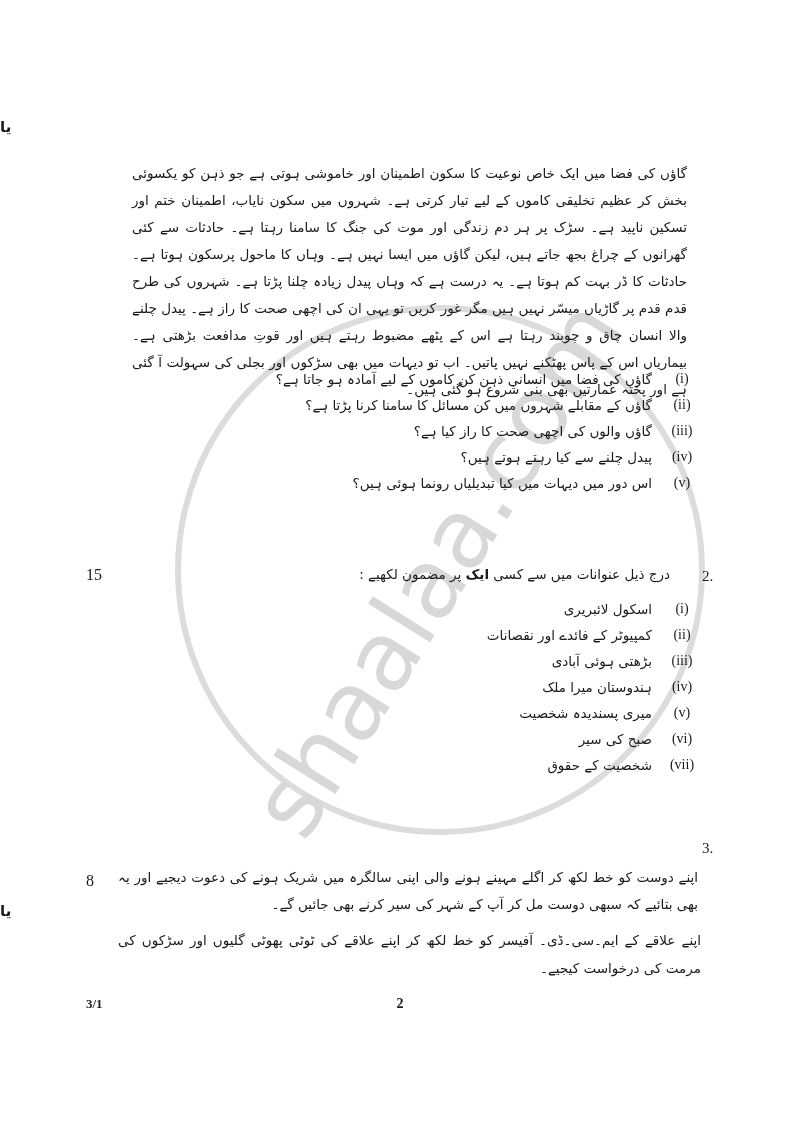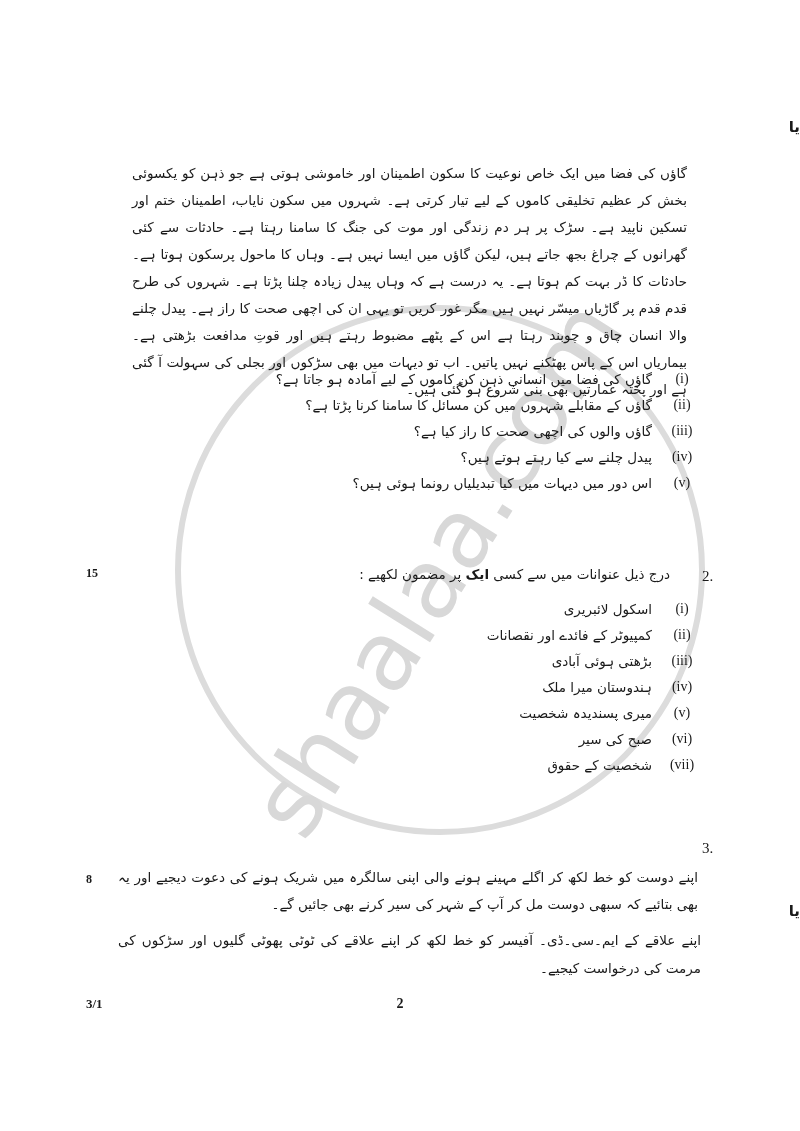--- a/index.html
+++ b/index.html
@@ -1,27 +1,27 @@
 <!DOCTYPE html>
 <html><head>
 <meta charset="utf-8">
 <style>
   html, body { margin: 0; padding: 0; background: #ffffff; }
   body { width: 800px; height: 1131px; position: relative; overflow: hidden; font-family: "DejaVu Serif", serif; color: #1a1a1a; }
   .page { position: absolute; inset: 0; }
   .urdu { direction: rtl; text-align: justify; font-family: "DejaVu Sans", sans-serif; font-size: 13.5px; }
-  .or-mark { position: absolute; left: 0; width: 800px; text-align: right; font-family: "DejaVu Sans", sans-serif; font-size: 15px; font-weight: bold; }
+  .or-mark { position: absolute; left: 0; width: 800px; text-align: left; font-family: "DejaVu Sans", sans-serif; font-size: 15px; font-weight: bold; }
   .passage { position: absolute; left: 118px; width: 583px; top: 146px; line-height: 27px; text-align-last: right; }
   .passage p { margin: 14px; }
   .q-list { position: absolute; right: 98px; direction: rtl; }
   .q-row { display: flex; direction: rtl; align-items: center; height: 26px; }
   .q-num { font-family: "Liberation Serif", serif; font-size: 14px; width: 40px; text-align: center; direction: ltr; }
   .q-text { font-family: "DejaVu Sans", sans-serif; font-size: 13.5px; padding-right: 10px; white-space: nowrap; }
   .qno { position: absolute; font-family: "Liberation Serif", serif; font-size: 15px; }
-  .marks { position: absolute; left: 86px; font-family: "Liberation Serif", serif; font-size: 12px; font-weight: bold; }
+  .marks { position: absolute; left: 86px; font-family: "Liberation Serif", serif; font-size: 16px; font-weight: normal; }
   .q2-head { position: absolute; right: 130px; top: 566px; direction: rtl; font-family: "DejaVu Sans", sans-serif; font-size: 13.5px; white-space: nowrap; }
   .q2-head b { font-weight: bold; margin-top: 36px; }
   .q3-body { position: absolute; left: 118px; width: 580px; top: 864px; line-height: 27px; }
   .q3-alt { position: absolute; left: 118px; width: 583px; top: 926px; line-height: 28px; }
   .footer-code { position: absolute; left: 86px; top: 996px; font-family: "Liberation Serif", serif; font-size: 13px; font-weight: bold; }
   .footer-page { position: absolute; left: 0; width: 800px; top: 996px; text-align: center; font-family: "Liberation Serif", serif; font-size: 14px; font-weight: bold; }
   .watermark { position: absolute; left: 170px; top: 300px; width: 540px; height: 540px; pointer-events: none; }
 </style>
 </head>
 <body>

